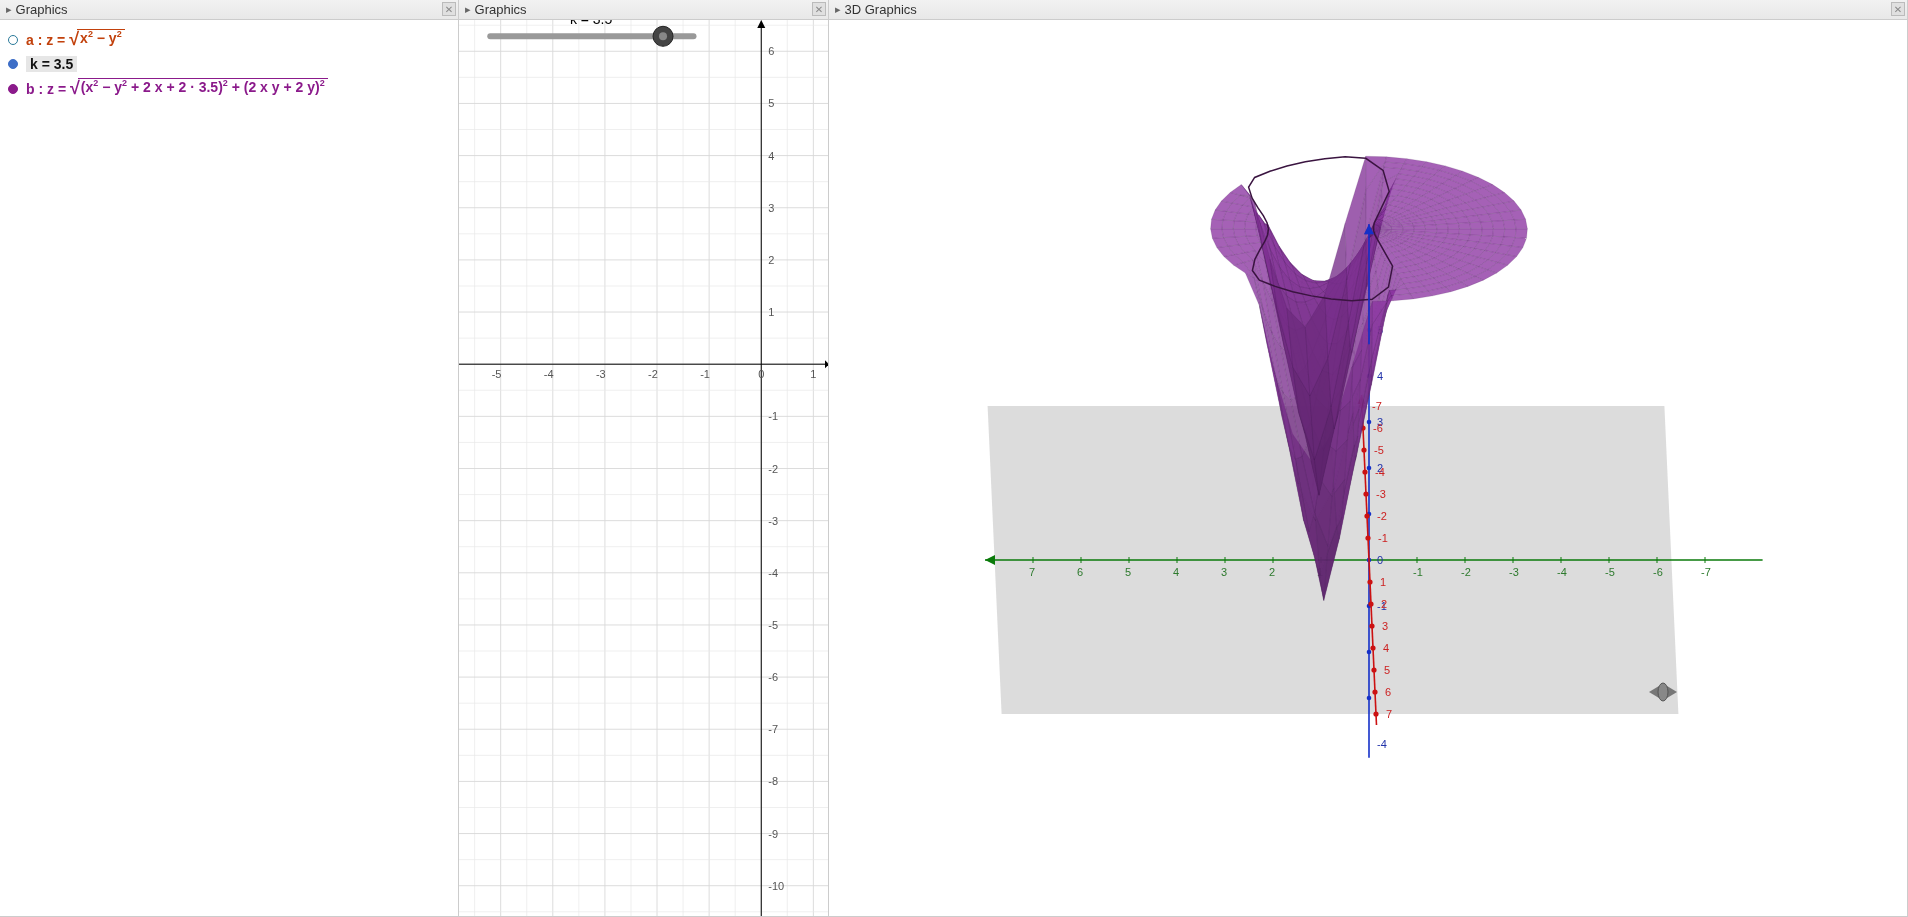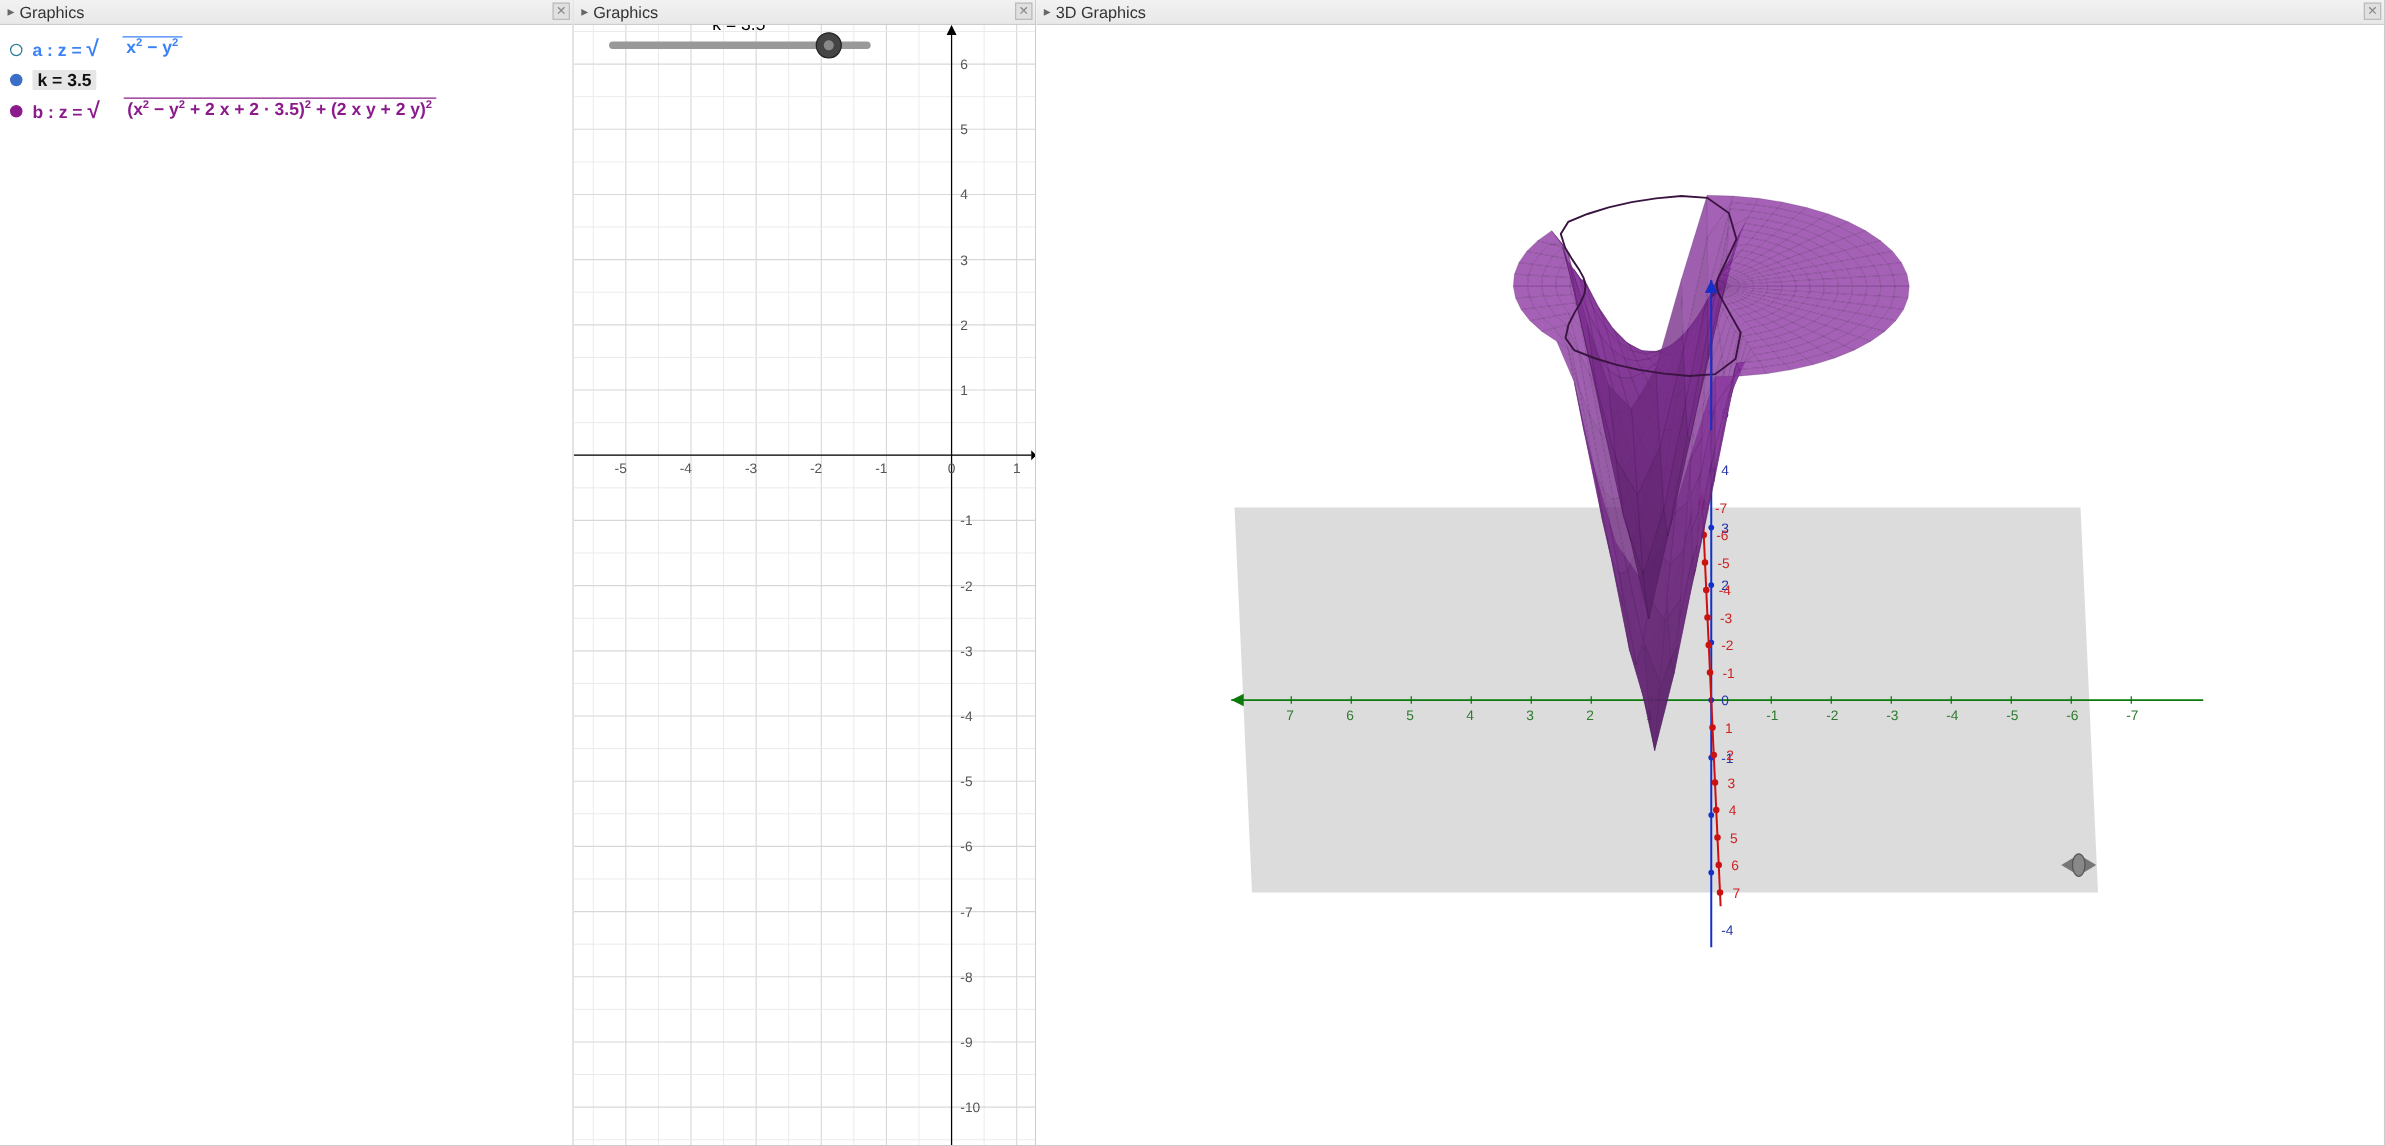--- a/index.html
+++ b/index.html
@@ -59,26 +59,26 @@
   font-weight: bold;
 }
 .alg-bullet {
   width: 10px; height: 10px; border-radius: 50%;
   margin-right: 8px;
   flex-shrink: 0;
 }
 .alg-bullet.hollow { border: 1px solid #2a7a9a; background: #fff; }
 .alg-bullet.blue { background: #3d6ec7; border: 1px solid #3d6ec7; }
 .alg-bullet.purple { background: #8b1a8b; border: 1px solid #8b1a8b; }
-.alg-a { color: #3b82f6; }
+.alg-a { color: #c2410c; }
 .alg-k { color: #111; background: #e6e6e6; padding: 0 4px; }
 .alg-b { color: #8b1a8b; }
 .sqrt { display: inline-flex; align-items: flex-start; }
 .sqrt-sym { font-size: 18px; margin-right: -2px; }
-.sqrt-body { border-top: 1.5px solid currentColor; padding: 0 3px; line-height: 1.1; margin-left: 21px; }
+.sqrt-body { border-top: 1.5px solid currentColor; padding: 0 3px; line-height: 1.1; }
 .sup { font-size: 9px; vertical-align: super; }
 
 .graphics { width: 370px; background: #fff; }
 .graphics-body { flex: 1; position: relative; overflow: hidden; }
 
 .graphics3d { flex: 1; background: #fff; }
 .graphics3d-body { flex: 1; position: relative; overflow: hidden; background: #fff; }
 
 svg { display: block; }
 .slider-label { font-size: 14px; fill: #000; }

